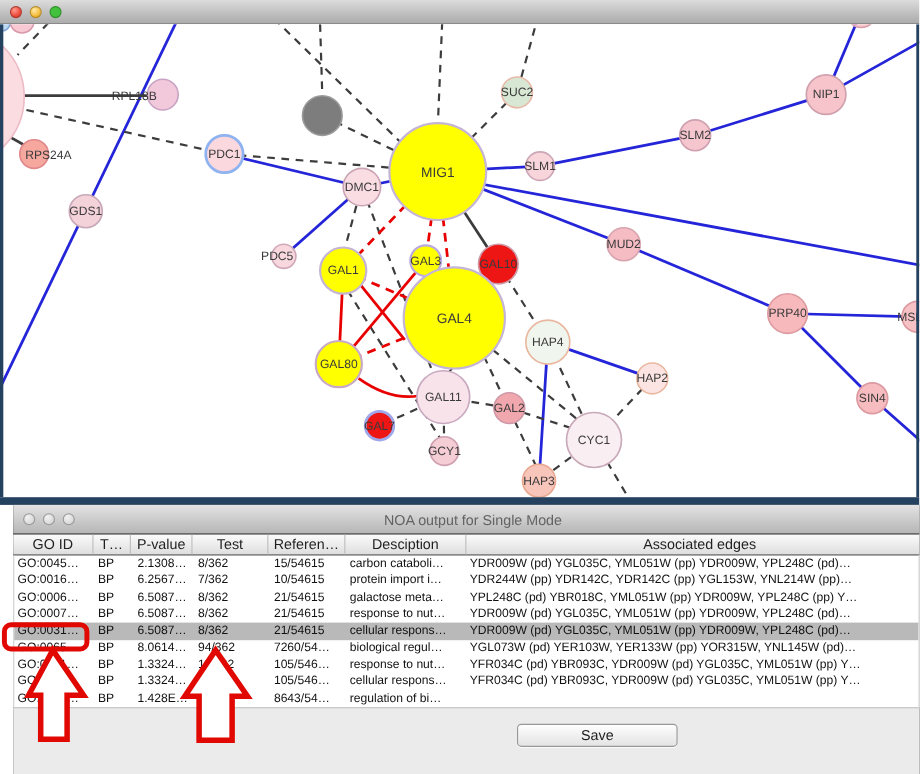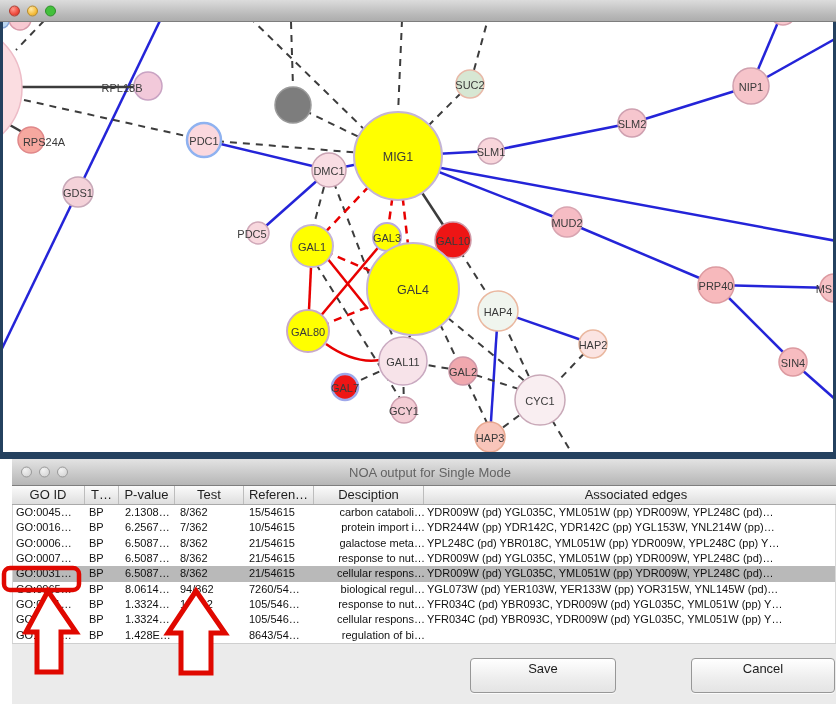--- a/index.html
+++ b/index.html
@@ -30,28 +30,28 @@
     display:grid;grid-template-columns:73px 34px 56px 69px 70px 110px 1fr;}
   .th{font-size:13px;color:#1f1f1f;text-align:center;line-height:18px;
     border-right:1px solid #bdbdbd;overflow:hidden;white-space:nowrap;}
   .th:last-child{border-right:none;}
   .tbody{position:absolute;top:46px;left:0;width:836px;height:138px;background:#fff;
     border-left:1px solid #d5d5d5;}
   .tr{display:grid;grid-template-columns:73px 34px 56px 69px 70px 110px 1fr;height:15.33px;}
   .tr.sel{background:#b9b9b9;}
   .td{font-size:11px;color:#111;line-height:15px;white-space:nowrap;overflow:hidden;}
   .td.c1{padding-left:3px;} .td.c2{padding-left:3px;} .td.c3{padding-left:5px;}
-  .td.c4{padding-left:4px;} .td.c5{padding-left:4px;} .td.c6{padding-left:3px;text-align:right;} .td.c7{padding-left:2px;}
+  .td.c4{padding-left:4px;} .td.c5{padding-left:4px;} .td.c6{padding-left:3px;} .td.c7{padding-left:2px;}
   .belowtable{position:absolute;top:184px;left:0;width:836px;height:61px;
     background:#ebebeb;border-top:1px solid #cfcfcf;}
   .vscroll{position:absolute;top:46px;right:0;width:13px;height:138px;background:#f7f7f7;
     border-left:1px solid #d8d8d8;}
   .thumb{position:absolute;top:2px;left:1.5px;width:9px;height:58px;border-radius:5px;
     background:linear-gradient(90deg,#b9b9b9,#9f9f9f);}
-  .btn{position:absolute;top:199px;height:35px;border:1px solid #979797;border-radius:4px;
+  .btn{position:absolute;top:199px;height:21px;border:1px solid #979797;border-radius:4px;
     background:linear-gradient(#ffffff,#ededed 60%,#e4e4e4);font-size:13px;color:#1c1c1c;
     text-align:center;line-height:19px;box-shadow:0 1px 0 rgba(255,255,255,.8);}
   .btn-save{left:458px;width:146px;}
   .btn-cancel{left:679px;width:144px;}
   
   .overlay{position:absolute;top:0;left:0;width:836px;height:704px;pointer-events:none;}
 </style>
 </head>
 <body>
 
@@ -290,21 +290,20 @@
           <div class="td c6">regulation of bi…</div>
         </div>
       </div>
     <div class="belowtable"></div>
 
     <div class="vscroll">
       <div class="thumb"></div>
     </div>
 
     <div class="btn btn-save">Save</div>
-    <div class="btn btn-cancel">Cancel</div>
   </div>
 
   <svg class="overlay" id="overlay" width="836" height="704">
       <rect x="4" y="568" width="75" height="22" rx="6" fill="none" stroke="#e00800" stroke-width="4.5"></rect>
       <polygon points="48,591 26,632 37,632 37,672 61,672 61,632 76,632" fill="#ffffff" stroke="#e00800" stroke-width="5" stroke-linejoin="miter"></polygon>
       <polygon points="196,591 168,633 181,633 181,673 211,673 211,633 225,633" fill="#ffffff" stroke="#e00800" stroke-width="5" stroke-linejoin="miter"></polygon>
     </svg>
 </div>
 
 </body></html>

